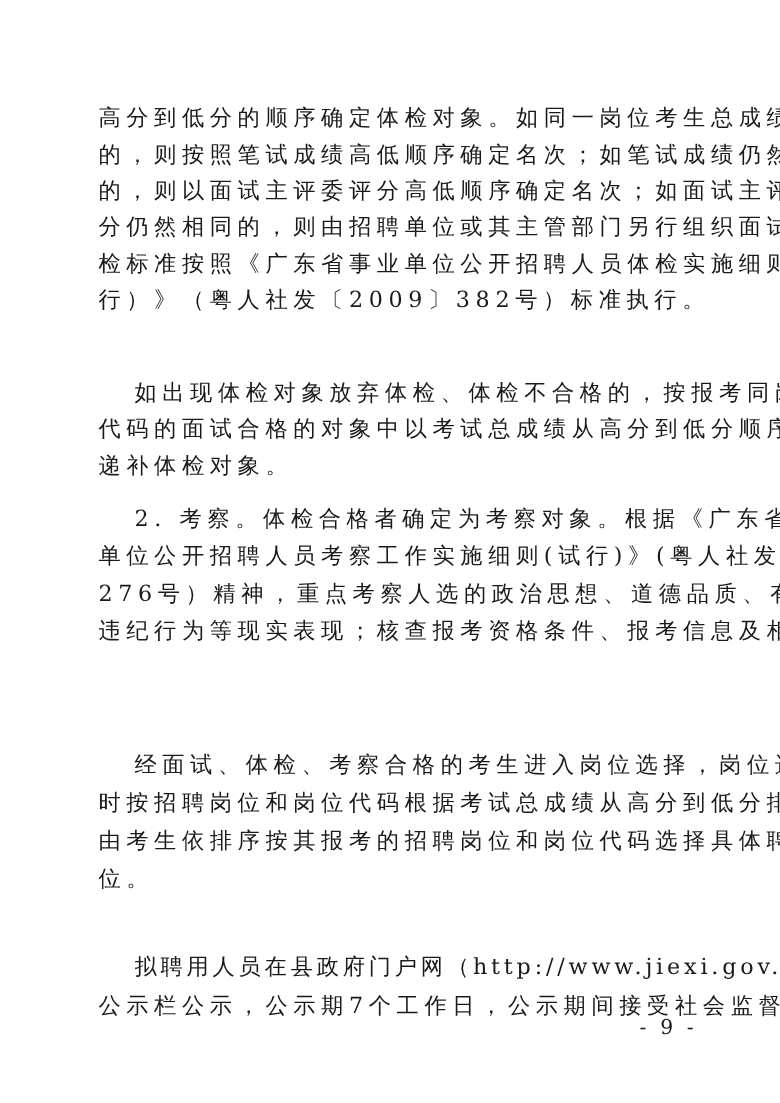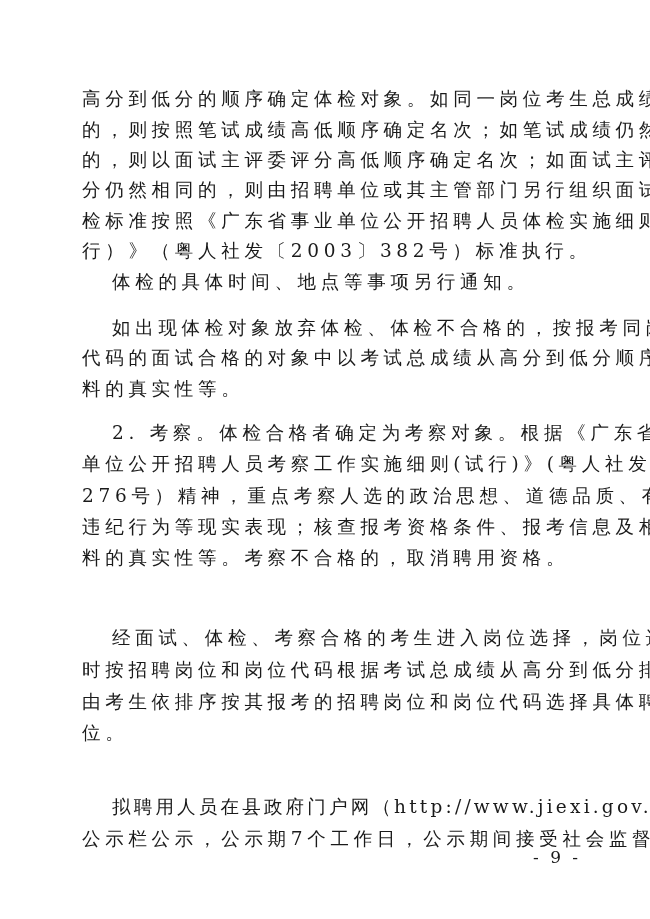--- a/index.html
+++ b/index.html
@@ -13,30 +13,28 @@
   </style>
 </head>
 <body>
 
 <div class="page">
   <div class="line" style="top:87px">高分到低分的顺序确定体检对象。如同一岗位考生总成绩相同</div>
   <div class="line" style="top:118px">的，则按照笔试成绩高低顺序确定名次；如笔试成绩仍然相同</div>
   <div class="line" style="top:148px">的，则以面试主评委评分高低顺序确定名次；如面试主评委评</div>
   <div class="line" style="top:178px">分仍然相同的，则由招聘单位或其主管部门另行组织面试。体</div>
   <div class="line" style="top:209px">检标准按照《广东省事业单位公开招聘人员体检实施细则（试</div>
-  <div class="line" style="top:239px">行）》（粤人社发〔2003〕382号）标准执行。</div>
-  <div class="line indent" style="top:270px">体检的具体时间、地点等事项另行通知。</div>
+  <div class="line" style="top:239px">行）》（粤人社发〔2009〕382号）标准执行。</div>
   <div class="line indent" style="top:316px">如出现体检对象放弃体检、体检不合格的，按报考同岗位</div>
   <div class="line" style="top:346px">代码的面试合格的对象中以考试总成绩从高分到低分顺序依次</div>
-  <div class="line" style="top:377px">料的真实性等。</div>
+  <div class="line" style="top:377px">递补体检对象。</div>
   <div class="line indent" style="top:421px">2. 考察。体检合格者确定为考察对象。根据《广东省事业</div>
   <div class="line" style="top:452px">单位公开招聘人员考察工作实施细则(试行)》(粤人社发〔2010〕</div>
   <div class="line" style="top:484px">276号）精神，重点考察人选的政治思想、道德品质、有无违法</div>
   <div class="line" style="top:515px">违纪行为等现实表现；核查报考资格条件、报考信息及相关资</div>
-  <div class="line" style="top:546px">料的真实性等。考察不合格的，取消聘用资格。</div>
   <div class="line indent" style="top:626px">经面试、体检、考察合格的考生进入岗位选择，岗位选择</div>
   <div class="line" style="top:658px">时按招聘岗位和岗位代码根据考试总成绩从高分到低分排序，</div>
   <div class="line" style="top:690px">由考生依排序按其报考的招聘岗位和岗位代码选择具体聘用单</div>
   <div class="line" style="top:721px">位。</div>
   <div class="line indent" style="top:795px; letter-spacing:3.2px">拟聘用人员在县政府门户网（http://www.jiexi.gov.cn/）</div>
   <div class="line" style="top:827px">公示栏公示，公示期7个工作日，公示期间接受社会监督举报。</div>
   <div class="pagenum">- 9 -</div>
 </div>
 
 </body></html>

